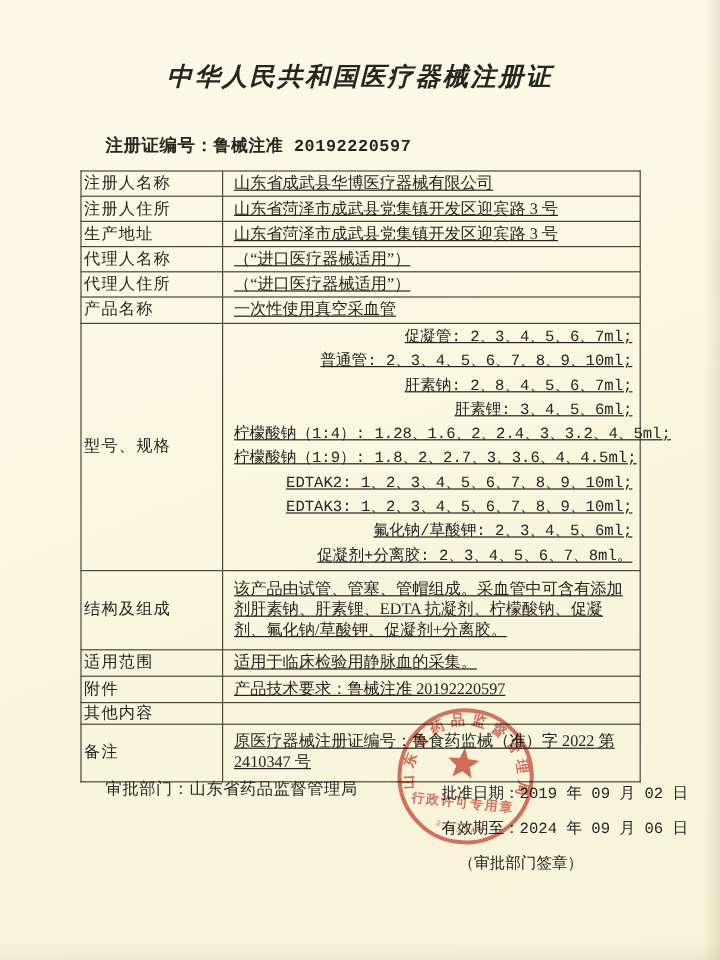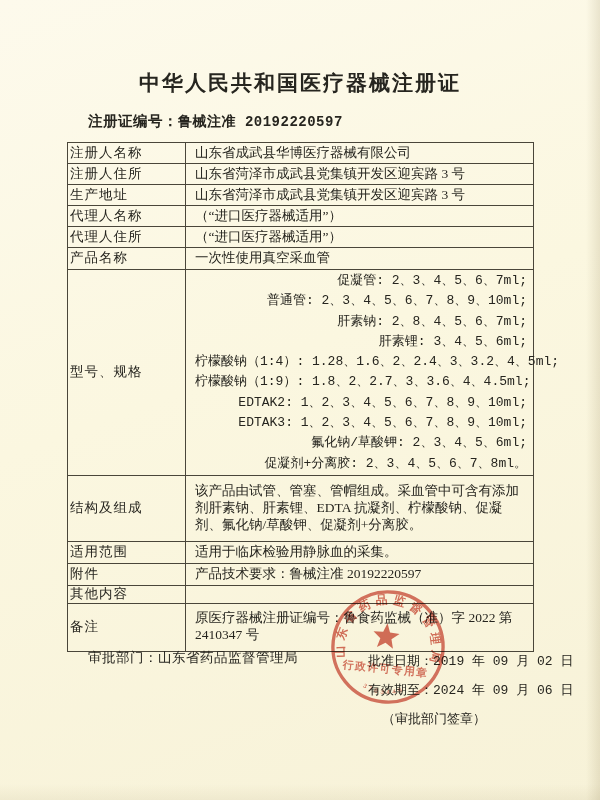--- a/index.html
+++ b/index.html
@@ -15,23 +15,23 @@
     width:600px;height:800px;
     overflow:hidden;
     background:
       linear-gradient(to left, rgba(120,100,50,.14), rgba(120,100,50,0) 14px),
       linear-gradient(to top, rgba(120,100,50,.07), rgba(120,100,50,0) 16px),
       linear-gradient(160deg, #fdfaec 0%, var(--paper) 45%, #f7f2d8 100%);
     font-family:"Liberation Serif","DejaVu Serif",serif;
     color:var(--ink);
   }
   .title{
-    position:absolute; top:69px; left:0; width:600px;
+    position:absolute; top:50px; left:0; width:600px;
     text-align:center;
-    font-size:21px; font-weight:bold; letter-spacing:2px;
+    font-size:21px; font-weight:bold; letter-spacing:2px;font-style:italic;
   }
   .regno{
     position:absolute; top:112px; left:88px;
     font-size:14.5px; font-weight:600; letter-spacing:.5px;
   }
   .regno .num{font-family:"Liberation Mono",monospace; font-size:14px; font-weight:700;margin-top:10px;}
   table.cert{
     position:absolute; top:142px; left:67px;
     width:466px;
     border-collapse:collapse;
@@ -39,21 +39,21 @@
     font-size:13.5px;
   }
   table.cert td{
     border:1px solid var(--border);
     vertical-align:middle;
     line-height:1.25;
   }
   col.c1{width:118px;}
   col.c2{width:348px;}
   td.lbl{letter-spacing:1px; padding:0 2px;}
-  td.val{text-align:left; padding:1px 6px 1px 9px;}
+  td.val{text-align:left; padding:1px 6px 1px 9px;text-decoration:underline;}
   tr.r21{height:21px;} tr.r22{height:22px;}
   tr.rstruct{height:66px;} tr.r17{height:17px;margin-top:44px;} tr.r48{height:48px;}
   td.val-struct{line-height:21px;}
   td.val-remark{line-height:23px; font-size:13.5px;}
   .spec-line{
     line-height:20.3px; white-space:nowrap;
     font-family:"Liberation Mono",monospace; font-size:13px;text-align:right;
   }
   .footer-dept{
     position:absolute; top:649px; left:88px;

